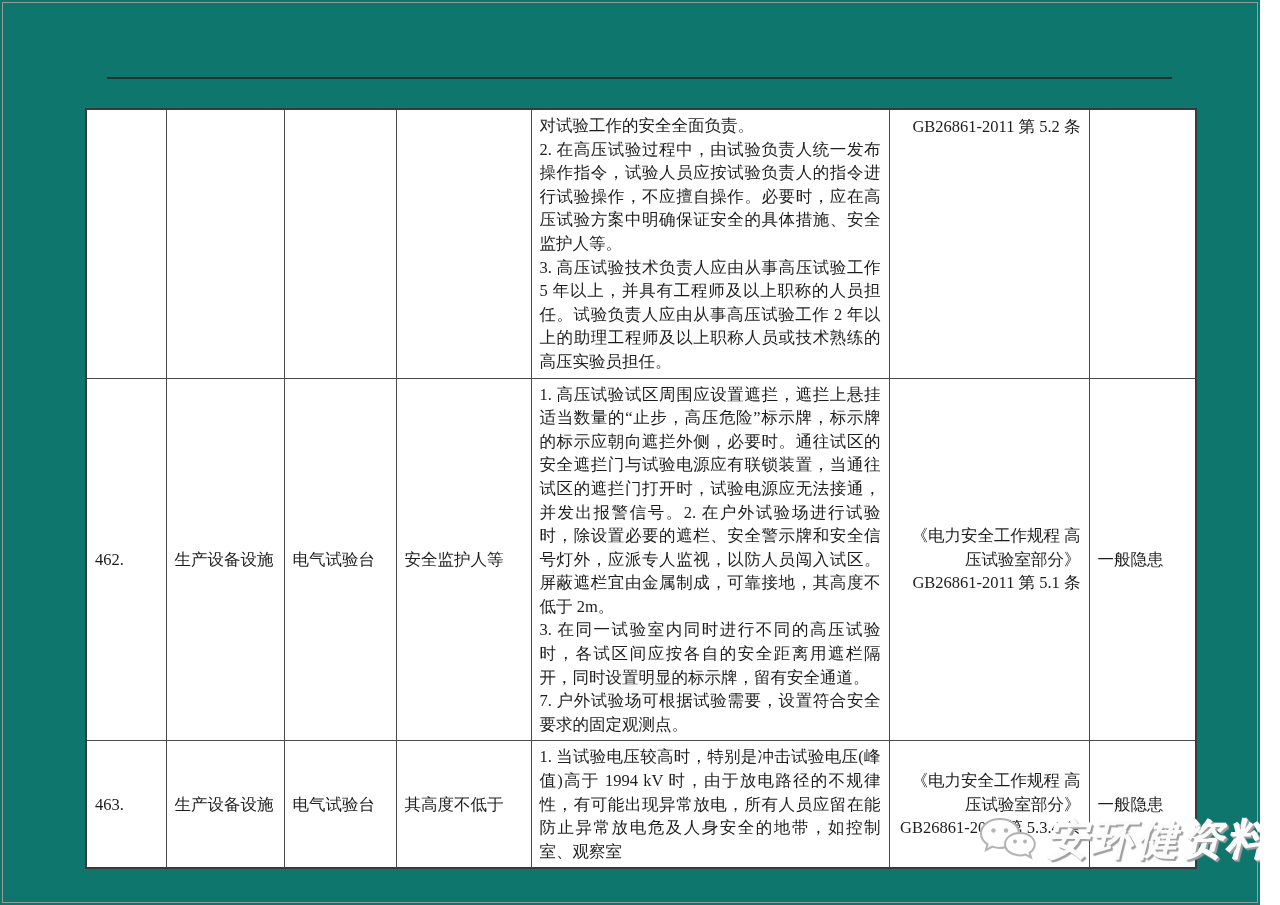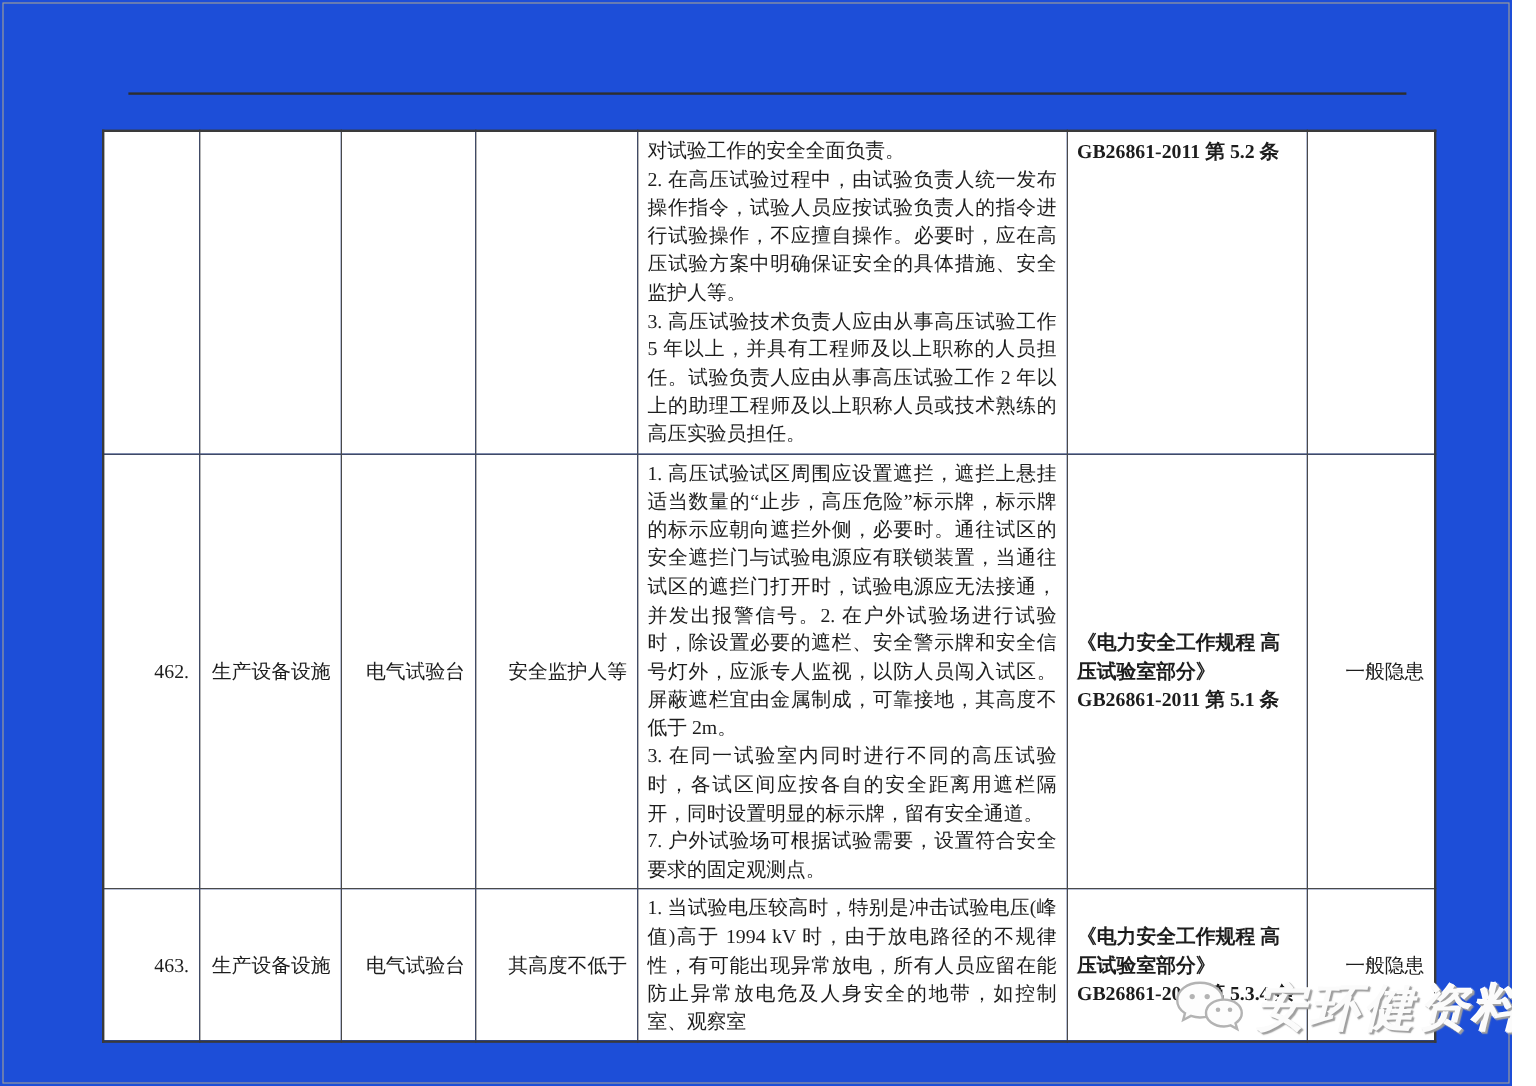--- a/index.html
+++ b/index.html
@@ -8,21 +8,21 @@
     background: #ffffff;
     width: 1280px;
     height: 905px;
     font-family: "Liberation Serif", "DejaVu Serif", serif;
     color: #1d1d1d;
   }
   .page {
     position: relative;
     width: 1260px;
     height: 905px;
-    background: #1d4ed8;
+    background: #0f766e;
     overflow: hidden;
   }
   .page-frame {
     position: absolute;
     left: 2px; top: 2px; right: 2px; bottom: 2px;
     border: 1px solid #9a9a9a;
     pointer-events: none;
   }
   .top-rule {
     position: absolute;
@@ -43,33 +43,32 @@
     line-height: 23.6px;
   }
   table.doc-table td {
     border: 1px solid #4a4a4a;
     padding: 4px 8px;
     overflow: hidden;
     background: #ffffff;
   }
   table.doc-table { border: 2px solid #3a3a3a; }
   td.c-center {
-    text-align: right;
+    text-align: left;
     vertical-align: middle;
     margin-left: 33px;
   }
   td.c-text {
     text-align: justify;
     vertical-align: top;
     padding-top: 5px;
   }
   td.c-ref {
-    text-align: left;
+    text-align: right;
     vertical-align: middle;
-    font-weight: bold;
   }
   td.c-ref.va-top { vertical-align: top; padding-top: 5px; }
   .para { text-align: justify; }
   .watermark {
     position: absolute;
     left: 978px;
     top: 812px;
     display: flex;
     align-items: center;
     gap: 10px;

